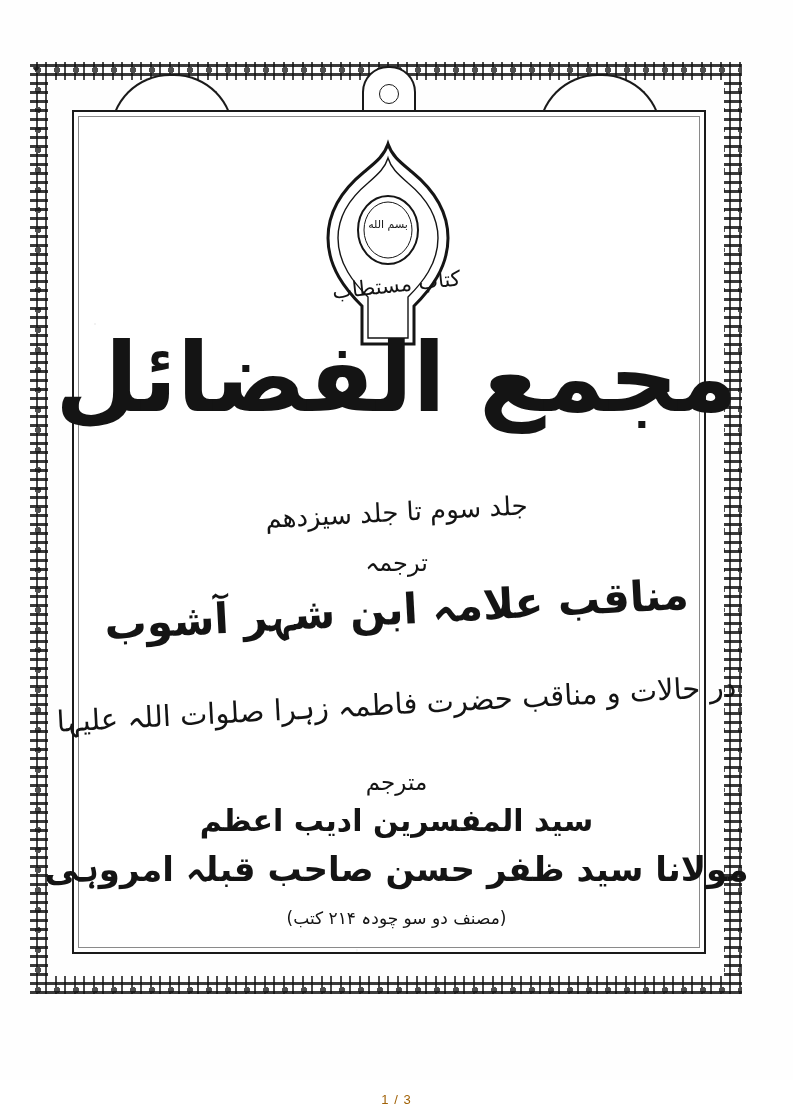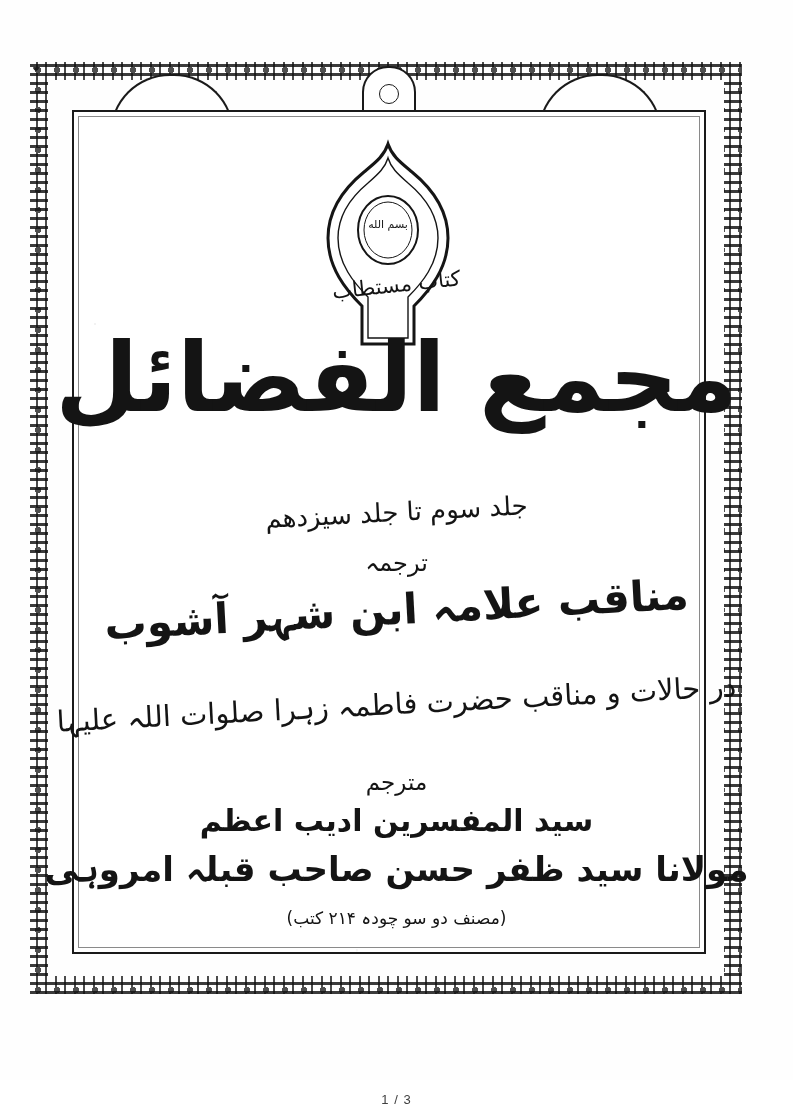--- a/index.html
+++ b/index.html
@@ -214,21 +214,21 @@
     width: 793px;
     height: 38px;
     display: flex;
     align-items: center;
     justify-content: center;
     background: #ffffff;
   }
   #page-indicator {
     font-family: "Liberation Sans", sans-serif;
     font-size: 13px;
-    color: #404040;
+    color: #a16207;
     letter-spacing: 1px;
   }
 </style>
 </head>
 <body>
 
 <div id="scan-page">
 
   <div class="floral-border"></div>
   <div class="floral-border-2"></div>

